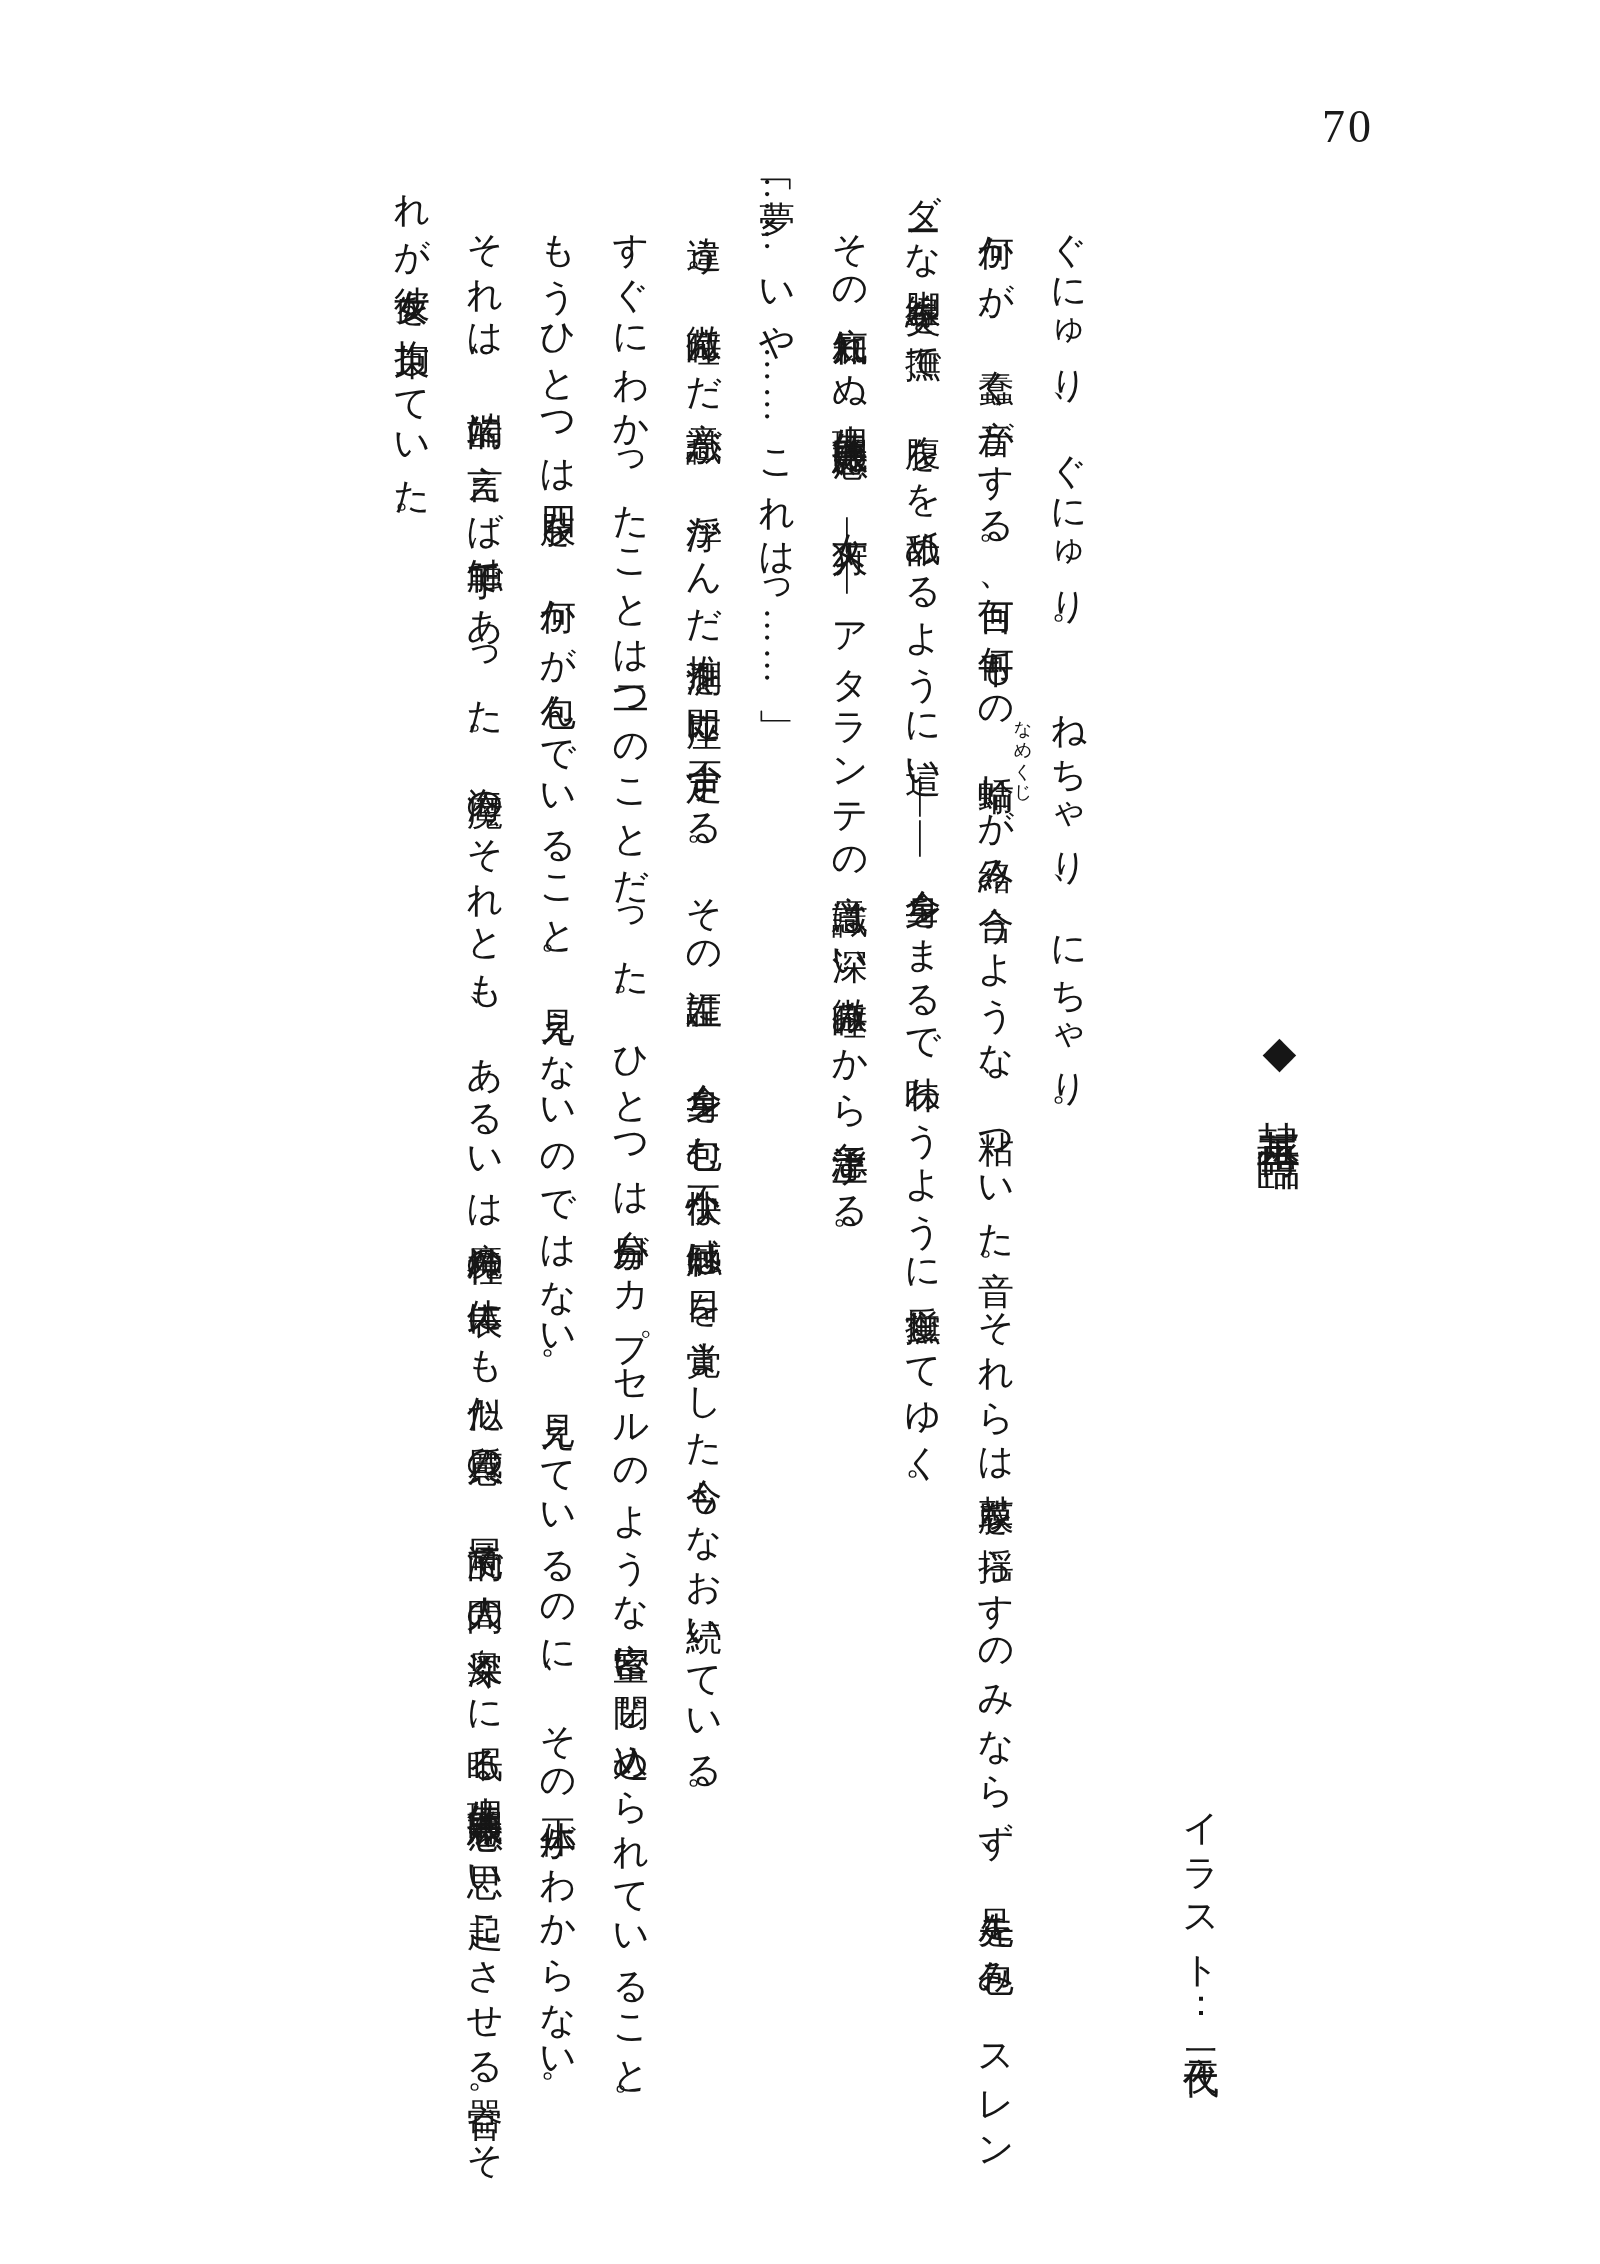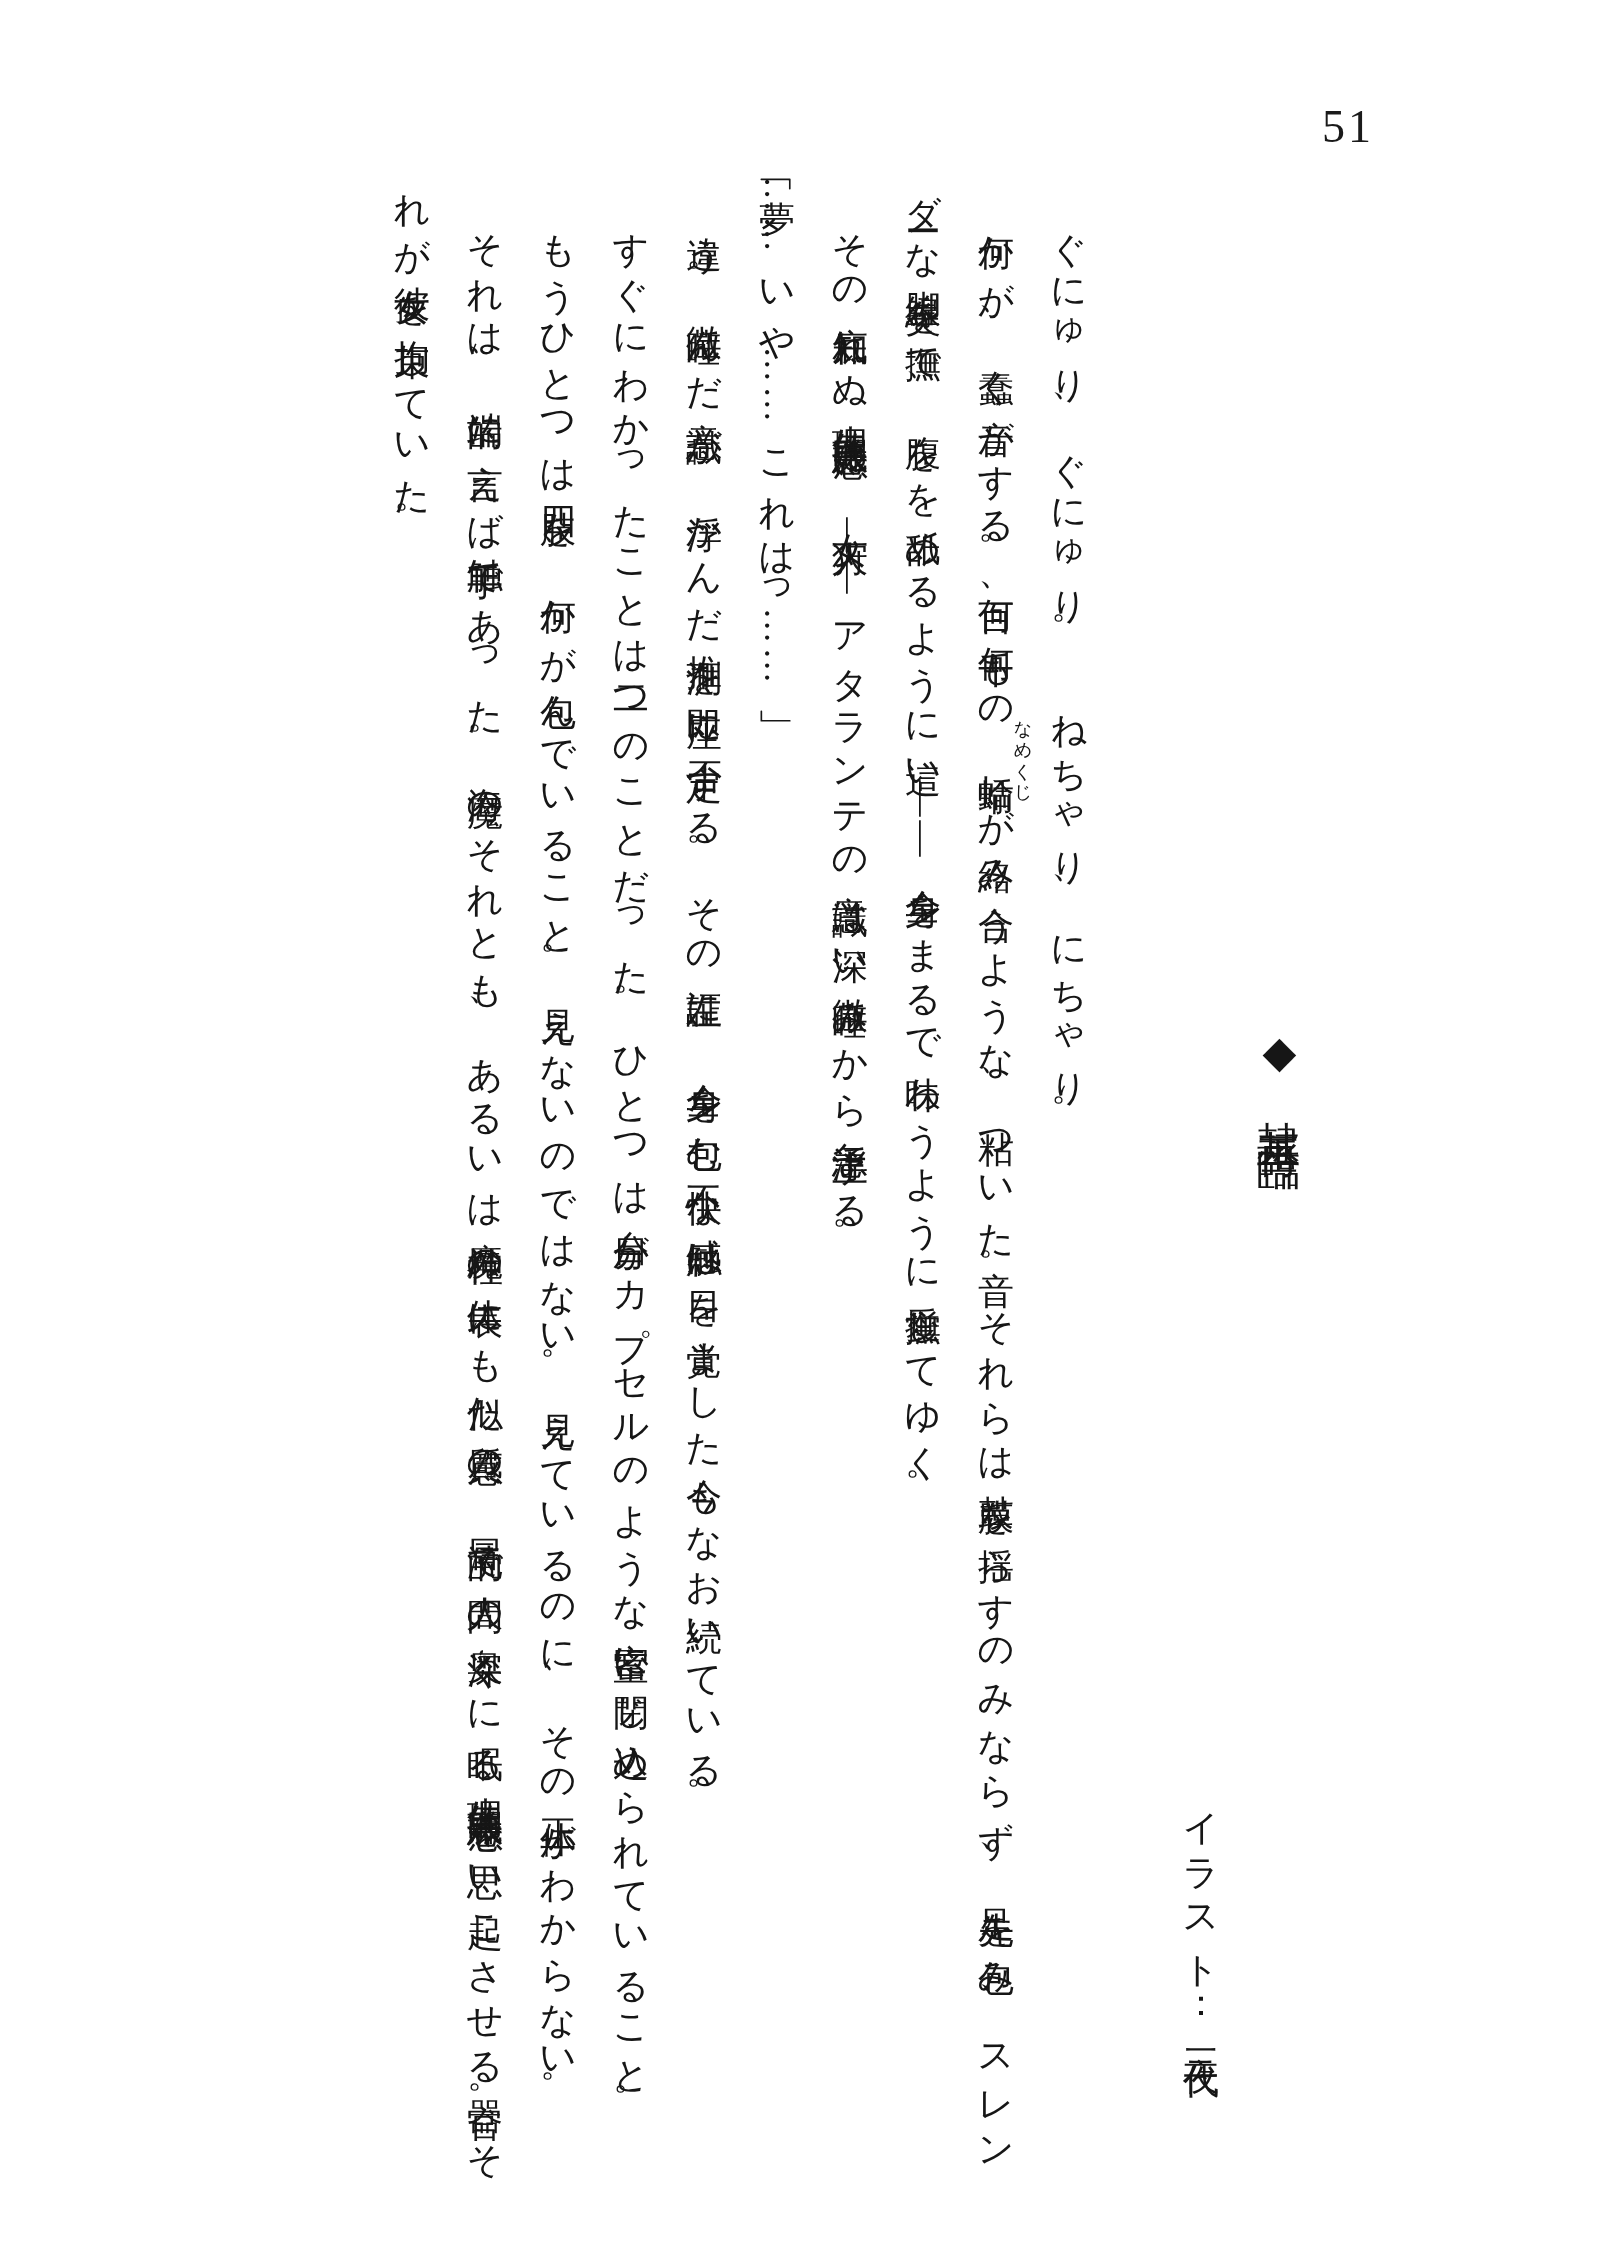--- a/index.html
+++ b/index.html
@@ -38,21 +38,21 @@
     line-break:strict;overflow-wrap:normal;
   }
   .body-text p{margin:0;padding:0;}
   .body-text p.indent{text-indent:40px;}
   ruby{ruby-align:center;}
   rt{font-size:18px;letter-spacing:1px;}
 </style>
 </head>
 <body>
 
-<div class="page-number">51</div>
+<div class="page-number">70</div>
 
 <div class="headline">◆隷基再臨</div>
 
 <div class="credit">イラスト：三夜代</div>
 
 <main class="body-text">
     <p class="para indent">ぐにゅり、ぐにゅり。　ねちゃり、にちゃり。</p>
     <p class="para indent">何かが、蠢く音がする。何百、何千もの<ruby>蛞蝓<rt>なめくじ</rt></ruby>が絡み合うような、粘ついた音。それらは鼓膜を揺らすのみならず、足先を包み、スレンダーな脚線美を撫で、腹をを舐めるように這い――全身をまるで味わうように愛撫してゆく。</p>
     <p class="para indent">その底知れぬ生理的嫌悪感に、女狩人――アタランテの意識は深い微睡みから急浮上する。</p>
     <p class="para">「夢……いや……これはっ……」</p>

